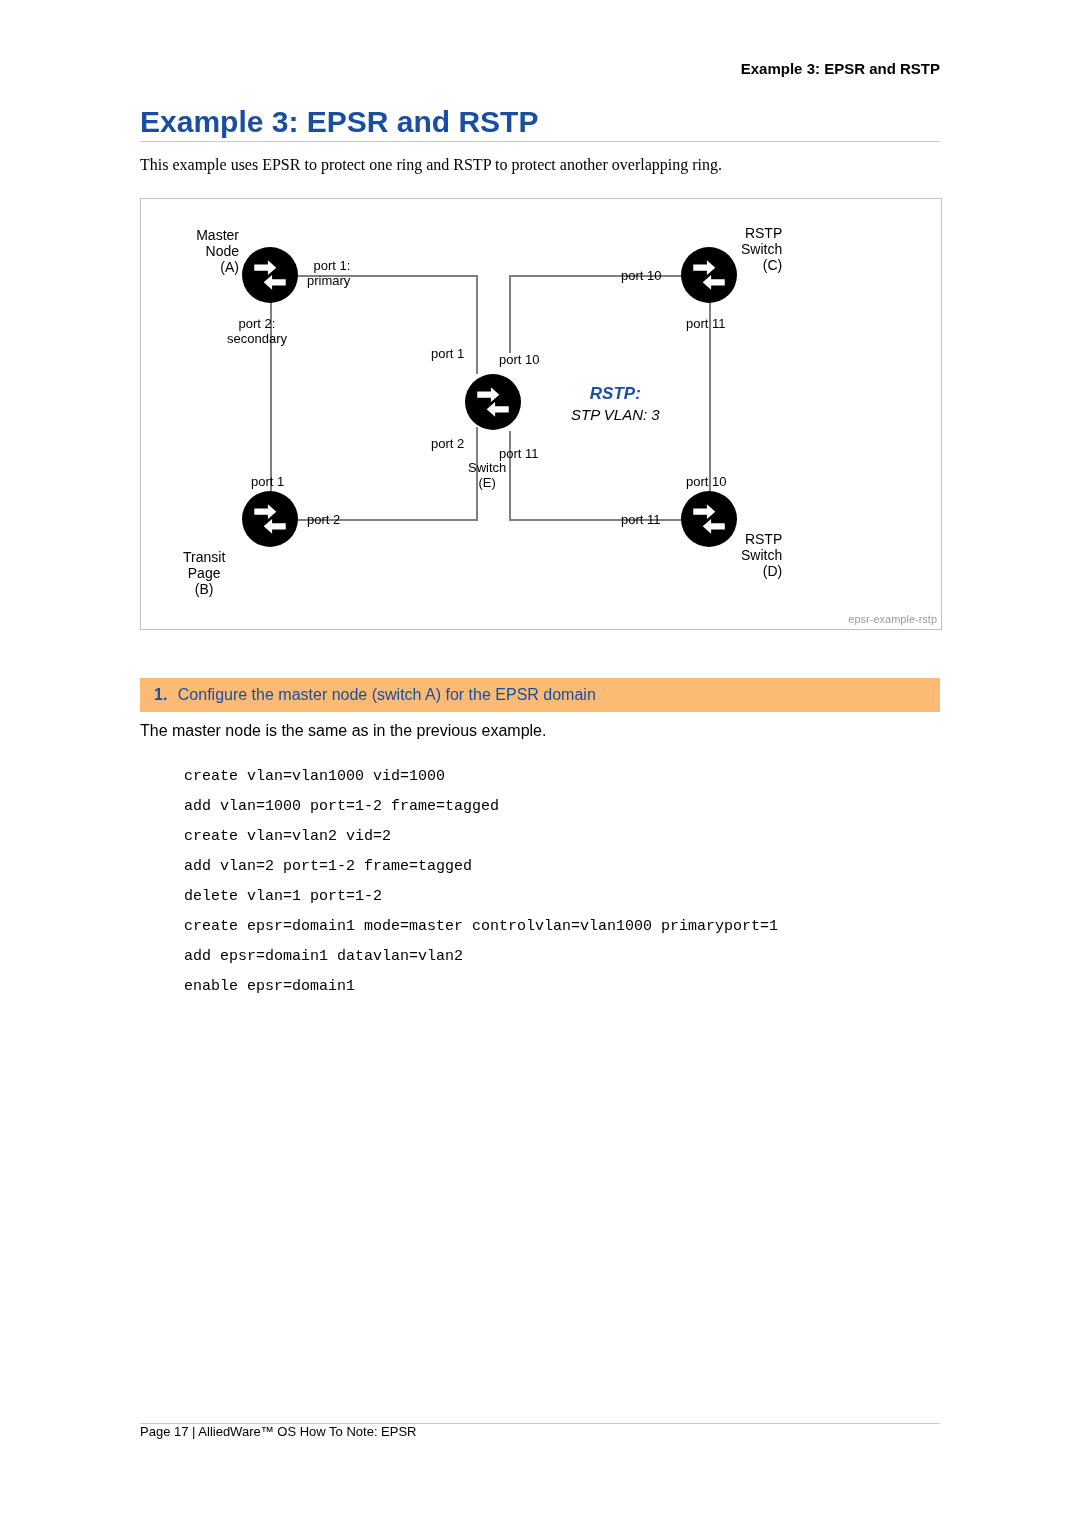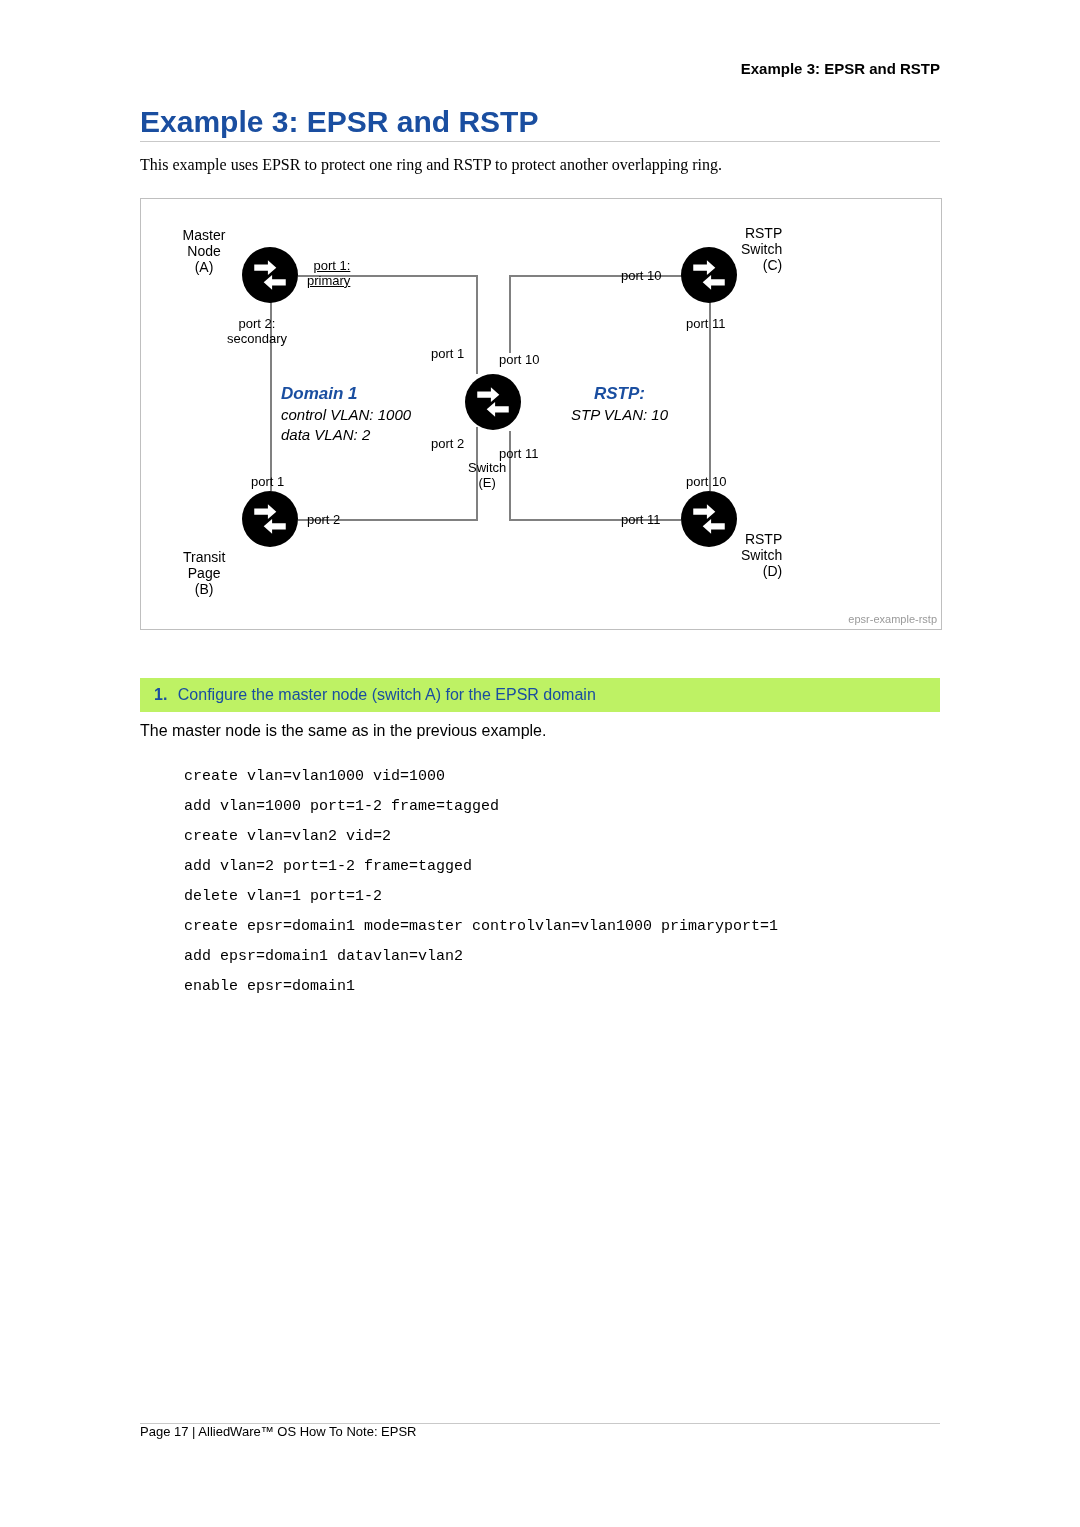--- a/index.html
+++ b/index.html
@@ -54,31 +54,31 @@
     width: 56px;
     height: 56px;
     border-radius: 50%;
     background: #000;
     display: flex;
     align-items: center;
     justify-content: center;
   }
   .node svg { width: 42px; height: 42px; }
   .lbl { position: absolute; font-size: 14px; line-height: 1.15; text-align: center; }
-  .lbl-right { }
+  .lbl-right { text-align: right; }
   .lbl-left { text-align: right; }
   .domain-lbl { position: absolute; font-style: italic; font-size: 15px; line-height: 1.3; }
   .domain-lbl .dtitle { color: #1a4ea0; font-weight: bold; font-size: 17px; font-style: italic; }
   .gline { position: absolute; background: #808080; }
   .gv { width: 2px; }
   .gh { height: 2px; }
   .gline.hl { background: #d8e8e8; }
 
   .step-box {
-    background: #bef264;
+    background: #fdba74;
     padding: 8px 14px;
     font-size: 16px;
     color: #1a4ea0;
     margin-top: 48px;
   }
   .step-box .num { font-weight: bold; margin-right: 6px; }
   .para {
     font-size: 16px;
     margin: 10px 0 22px 0;
   }
@@ -139,21 +139,21 @@
       <svg viewBox="0 0 40 40">
           <g fill="#fff">
             <path d="M5 10 L18 10 L18 6 L26 13 L18 20 L18 16 L5 16 Z"></path>
             <path d="M35 24 L22 24 L22 20 L14 27 L22 34 L22 30 L35 30 Z"></path>
           </g>
         </svg>
     </div>
     <div class="lbl lbl-right" style="left:28px; top:28px; width:70px; white-space:pre;">Master
 Node
 (A)</div>
-    <div class="lbl lbl-left" style="left:166px; top:60px; white-space:pre; font-size:13px;text-decoration:underline;">port 1:
+    <div class="lbl lbl-left" style="left:166px; top:60px; white-space:pre; font-size:13px;">port 1:
 primary</div>
     <div class="lbl" style="left:86px; top:118px; white-space:pre; font-size:13px;">port 2:
 secondary</div>
 
     <div class="node" style="left:324px; top:175px;">
       <svg viewBox="0 0 40 40">
           <g fill="#fff">
             <path d="M5 10 L18 10 L18 6 L26 13 L18 20 L18 16 L5 16 Z"></path>
             <path d="M35 24 L22 24 L22 20 L14 27 L22 34 L22 30 L35 30 Z"></path>
           </g>
@@ -201,29 +201,24 @@
             <path d="M35 24 L22 24 L22 20 L14 27 L22 34 L22 30 L35 30 Z"></path>
           </g>
         </svg>
     </div>
     <div class="lbl lbl-left" style="left:600px; top:332px; white-space:pre;">RSTP
 Switch
 (D)</div>
     <div class="lbl" style="left:545px; top:276px; font-size:13px;">port 10</div>
     <div class="lbl lbl-right" style="left:480px; top:314px; font-size:13px;">port 11</div>
 
-    <div class="domain-lbl" style="left:140px; top:184px;">
-      <div class="dtitle">Domain 1</div>
-      <div>control VLAN: 1000</div>
-      <div>data VLAN: 2</div>
-    </div>
 
     <div class="domain-lbl" style="left:430px; top:184px;text-align:center;">
       <div class="dtitle">RSTP:</div>
-      <div>STP VLAN: 10</div>
+      <div>STP VLAN: 3</div>
     </div>
 
     <div class="watermark">epsr-example-rstp</div>
   </div>
 
   <div class="step-box">
     <span class="num">1.</span>
     <span>Configure the master node (switch A) for the EPSR domain</span>
   </div>
 

